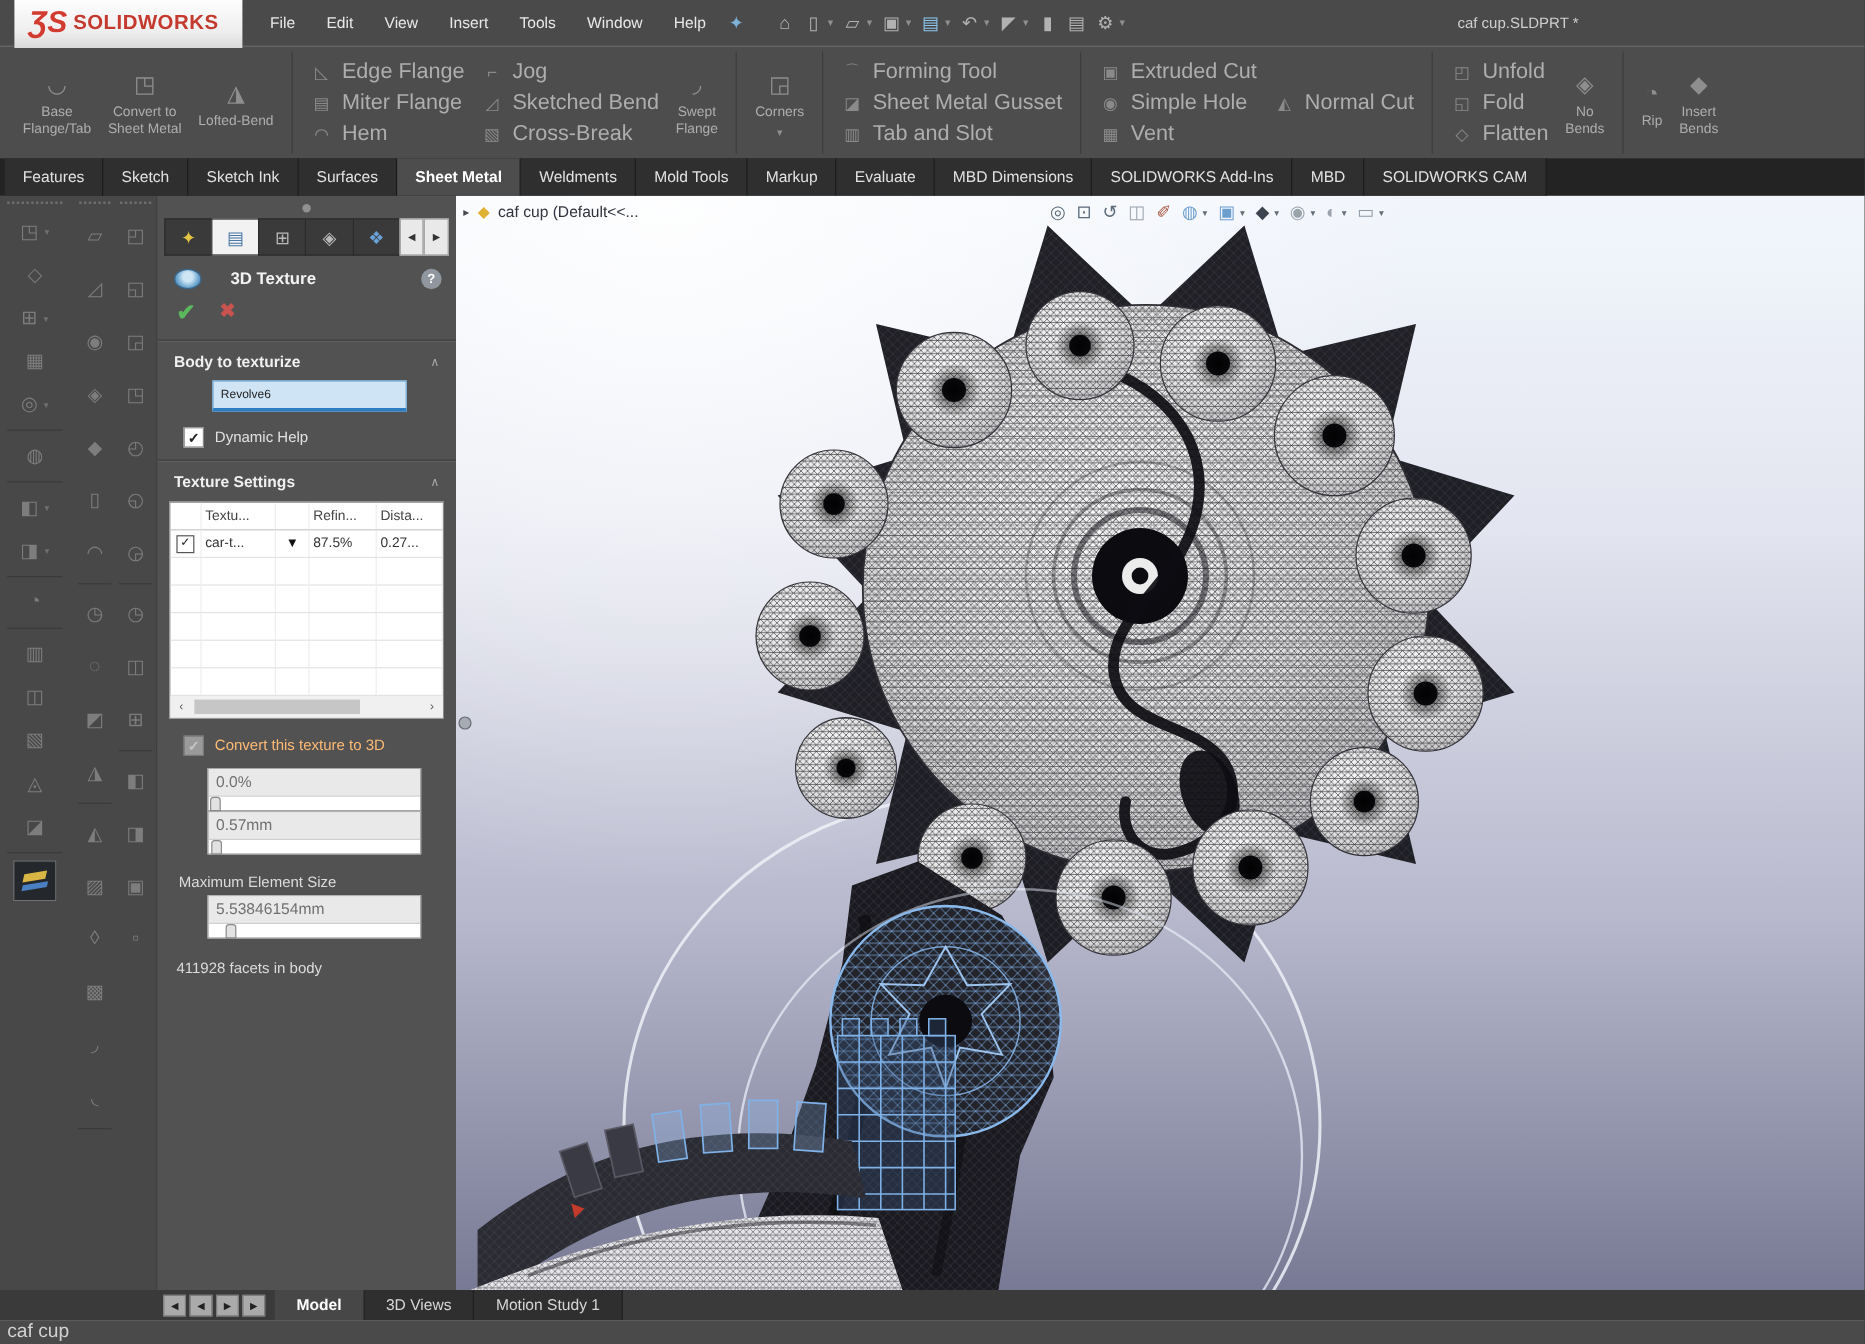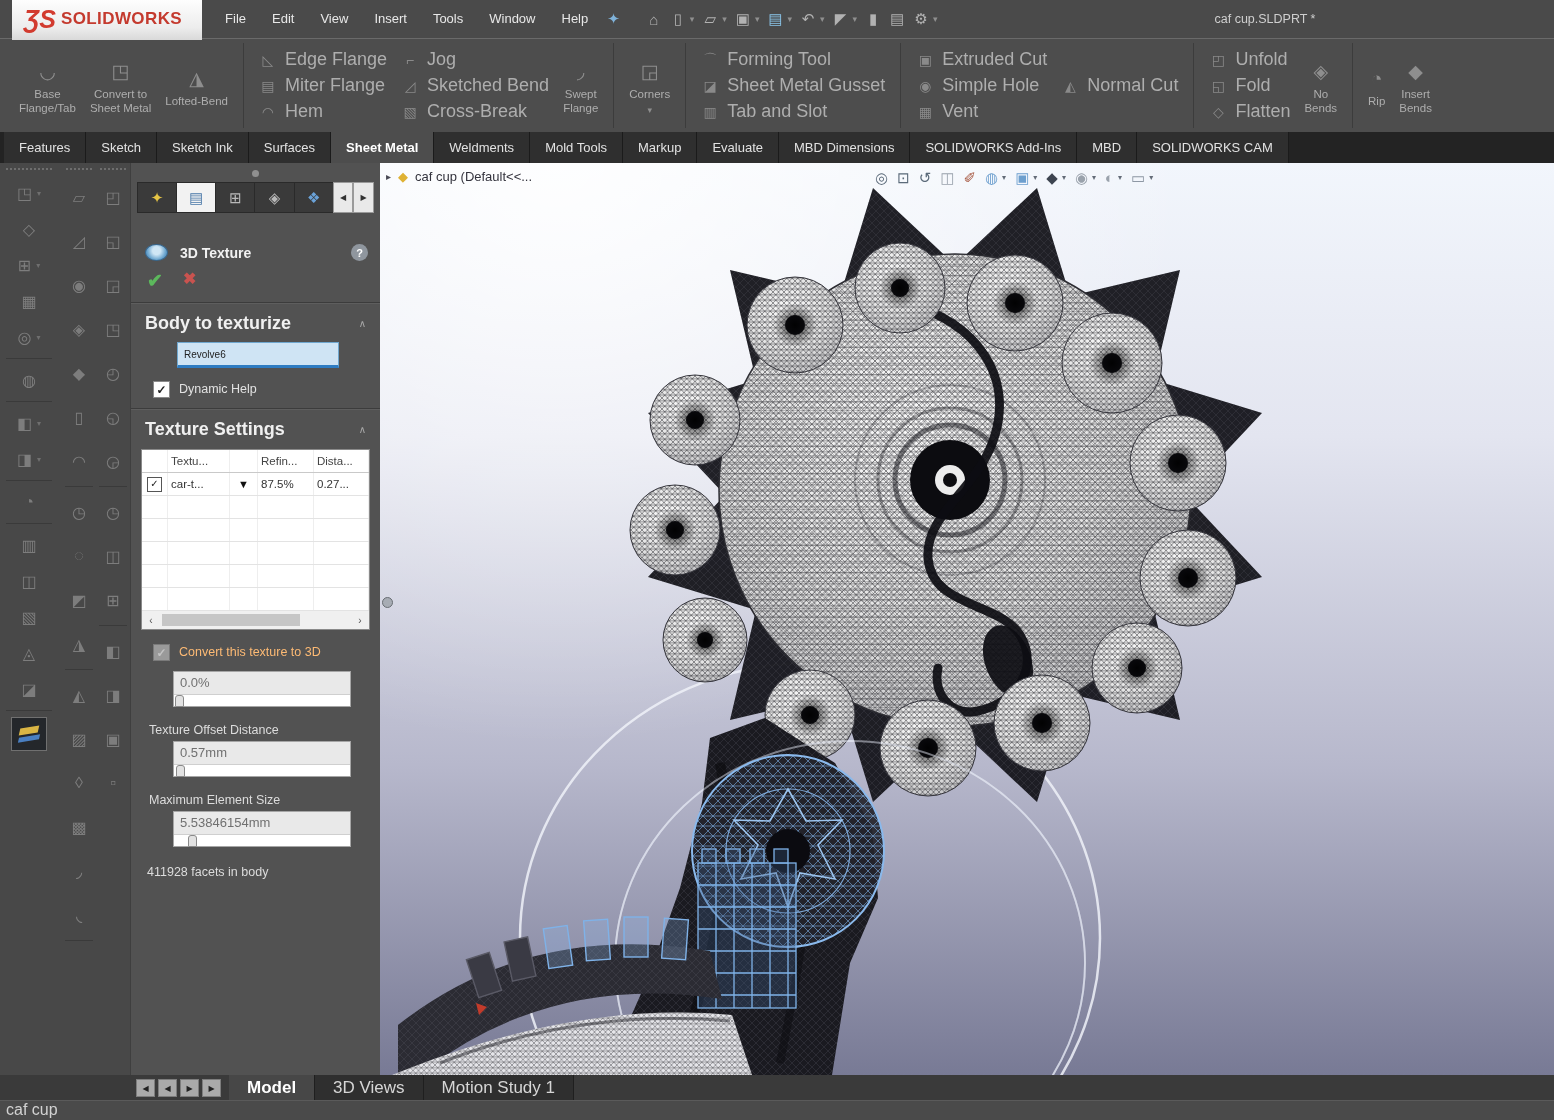--- a/index.html
+++ b/index.html
@@ -83,33 +83,33 @@
   .panel{position:absolute;top:163px;left:130px;width:250px;bottom:45px;background:#525252;
          border-left:1px solid #3f3f3f;box-sizing:border-box;overflow:hidden;z-index:10;}
   .panel-grip{width:7px;height:7px;border-radius:50%;background:#909090;margin:7px auto 5px;}
   .ptabs{display:flex;align-items:stretch;height:31px;margin:0 6px 0 6px;}
   .ptab{width:43px;display:flex;align-items:center;justify-content:center;background:#3a3a3a;
         border:1px solid #2a2a2a;border-right:none;font-size:15px;cursor:default;}
   .ptab:last-of-type{border-right:1px solid #2a2a2a;}
   .ptab.active{background:#f2f2f2;}
   .pscroll{width:21px;background:#e9e9e9;border:1px solid #9a9a9a;display:flex;align-items:center;
            justify-content:center;font-size:8px;color:#333;margin-left:0;}
-  .phead{display:flex;align-items:center;gap:12px;padding:11px 12px 5px 14px;margin-top:20px;}
+  .phead{display:flex;gap:24px;padding:11px 12px 5px 14px;}
   .globe-icon{width:21px;height:15px;border-radius:50%;flex:none;
       background:radial-gradient(circle at 50% 38%,#cfe6f5 0 28%,#6aa5cf 65%,#3c6f9c);
       border:1px solid #39688f;}
   .ptitle{font-size:14px;font-weight:bold;color:#f2f2f2;flex:1;}
   .help-badge{width:17px;height:17px;border-radius:50%;background:#8f969e;color:#fff;font-size:11px;
               font-weight:bold;display:flex;align-items:center;justify-content:center;flex:none;}
   .pactions{display:flex;gap:20px;padding:3px 16px 10px;}
   .ok-glyph{color:#5cb85c;font-size:19px;font-weight:bold;}
   .cancel-glyph{color:#c9534f;font-size:16px;font-weight:bold;}
   .psep{height:1px;background:#3c3c3c;border-bottom:1px solid #5e5e5e;}
   .sechead{display:flex;align-items:center;padding:9px 14px 7px;}
-  .sechead .stitle{font-size:18px;font-weight:bold;color:#f0f0f0;flex:1;}
+  .sechead .stitle{font-size:13px;font-weight:bold;color:#f0f0f0;flex:1;}
   .sechead .chev{color:#a8a8a8;font-size:10px;}
   .revolve-input{display:block;margin:1px 12px 10px 46px;height:22px;background:#cfe4f4;
       border:1px solid #6fa7cf;border-bottom:3px solid #2e7cc2;color:#222;font-size:10px;
       padding:0 6px;width:148px;font-family:"Liberation Sans",sans-serif;outline:none;}
   .cbrow{display:flex;align-items:flex-start;gap:9px;padding:3px 12px 10px 22px;}
   .cbox{width:15px;height:15px;background:#fff;border:1px solid #8a8a8a;display:flex;align-items:center;
         justify-content:center;font-size:12px;line-height:12px;color:#222;font-weight:bold;flex:none;}
   .cbox.disabled{background:#9a9a9a;border-color:#7a7a7a;color:#c4c4c4;}
   .cblabel{font-size:12.5px;color:#e2e2e2;line-height:17px;max-width:160px;}
   .cblabel.dim{color:#fdba74;}
@@ -136,21 +136,21 @@
   .sthumb{position:absolute;top:0;width:7px;height:10px;background:#e2e2e2;border:1px solid #8a8a8a;
           border-radius:3px 3px 0 0;}
   .facets{font-size:12.5px;color:#dcdcdc;padding:18px 12px 0 16px;}
 
   
   .bottombar{position:absolute;left:0;bottom:19px;height:26px;right:0;background:#3a3a3a;
              display:flex;align-items:stretch;z-index:15;}
   .bnav{display:flex;align-items:center;gap:3px;margin-left:136px;margin-right:8px;}
   .bnavbtn{width:17px;height:16px;background:#aaaaaa;border:1px solid #7d7d7d;color:#222;font-size:8px;
            display:flex;align-items:center;justify-content:center;}
-  .btab{padding:0 18px;line-height:26px;font-size:17px;color:#d6d6d6;background:#2f2f2f;
+  .btab{padding:0 18px;line-height:26px;font-size:13px;color:#d6d6d6;background:#2f2f2f;
         border-right:1px solid #1f1f1f;white-space:nowrap;cursor:default;}
   .btab.active{background:#474747;color:#fff;font-weight:bold;}
   .statusbar{position:absolute;left:0;bottom:0;height:19px;right:0;background:#4a4a4a;
              border-top:1px solid #5a5a5a;color:#d2d2d2;font-size:16px;line-height:18px;
              padding-left:6px;z-index:15;}
 </style>
 </head>
 <body>
 
 <div class="app">
@@ -825,21 +825,20 @@
       <span class="cblabel dim">Convert this texture to 3D</span>
     </div>
 
     <div class="sliderbox">
       <div class="sv">0.0%</div>
       <div class="strack">
           <div class="sthumb" style="left:1px;"></div>
         </div>
     </div>
 
-    <div class="flabel">Texture Offset Distance</div>
     <div class="sliderbox">
       <div class="sv">0.57mm</div>
       <div class="strack">
           <div class="sthumb" style="left:2px;"></div>
         </div>
     </div>
 
     <div class="flabel">Maximum Element Size</div>
     <div class="sliderbox">
       <div class="sv">5.53846154mm</div>

